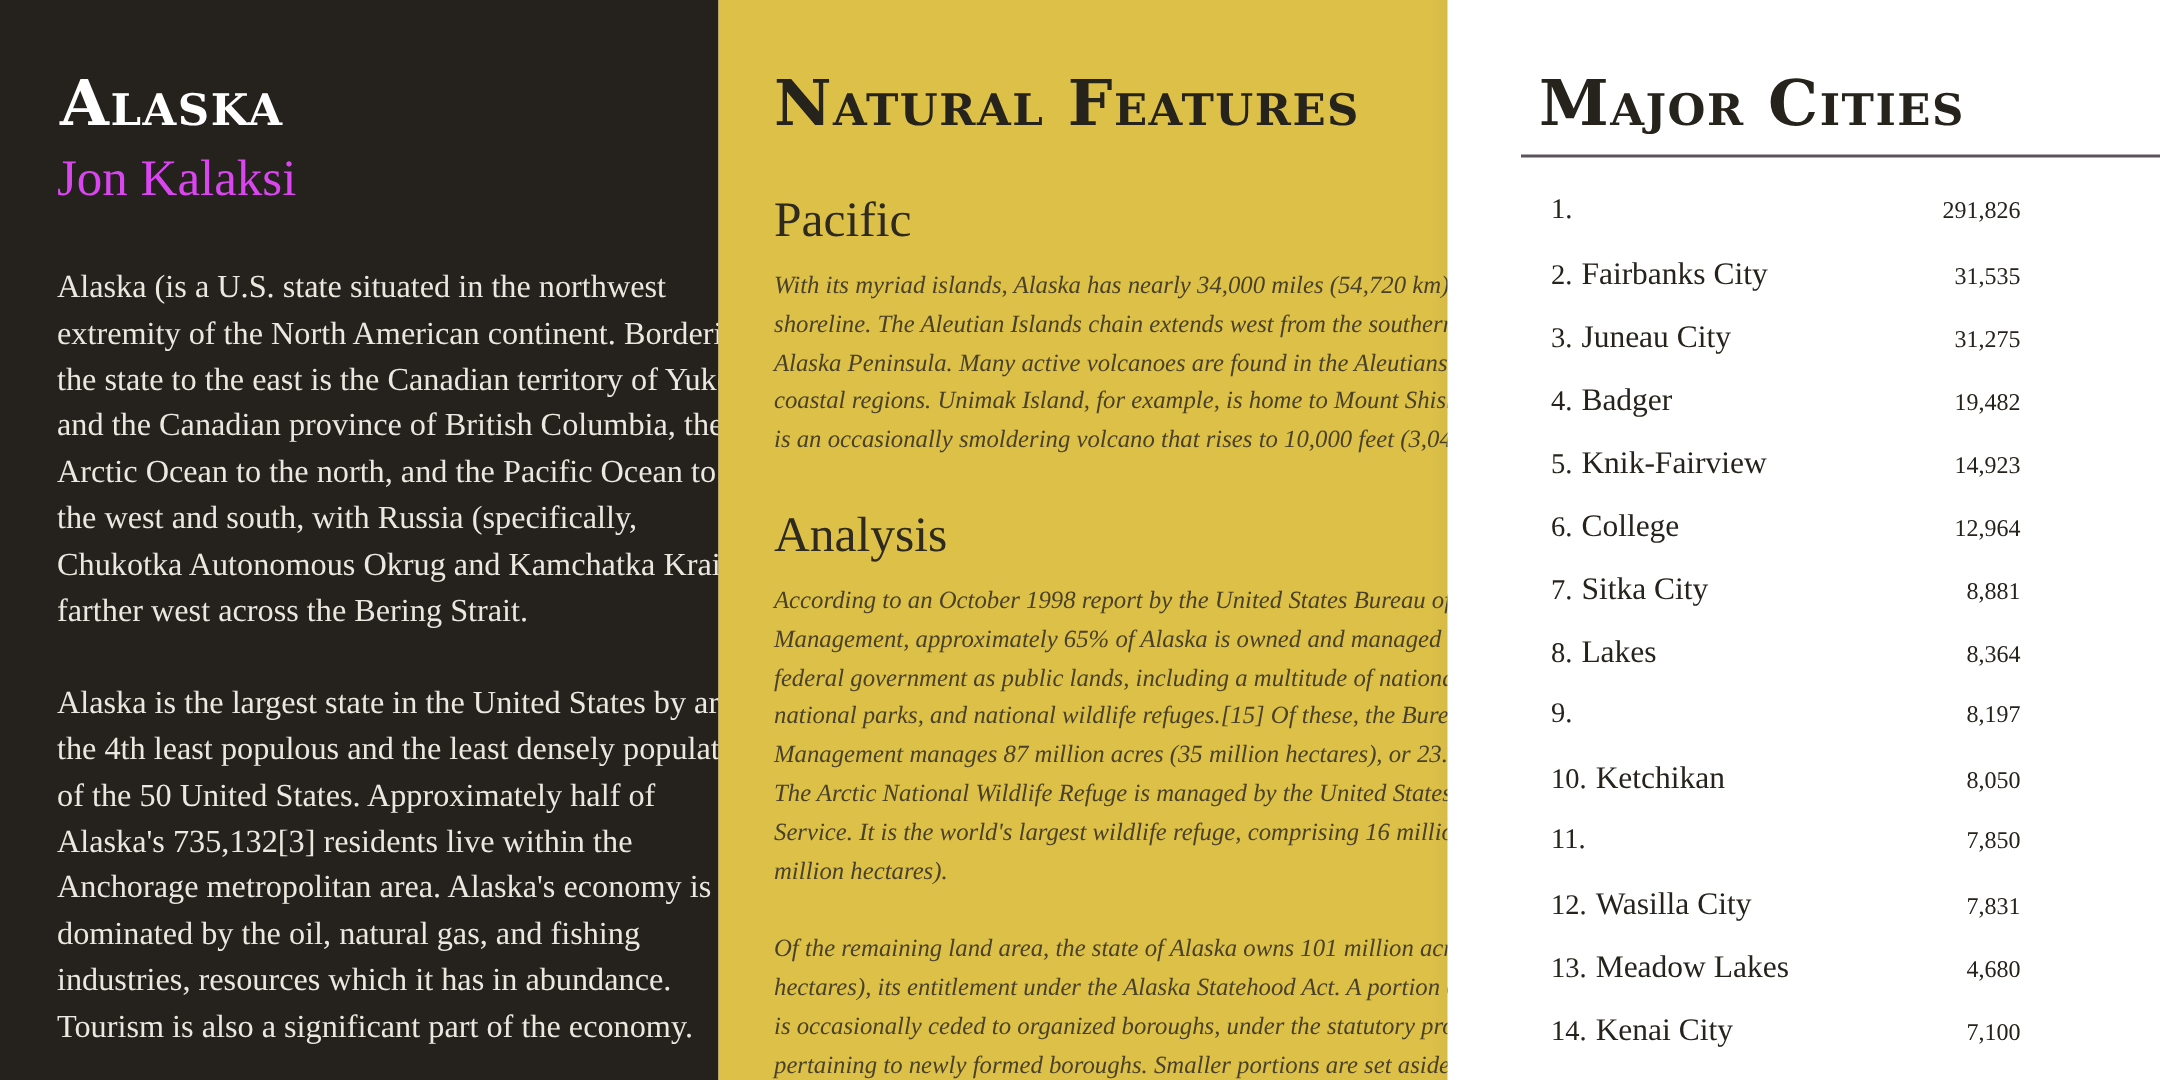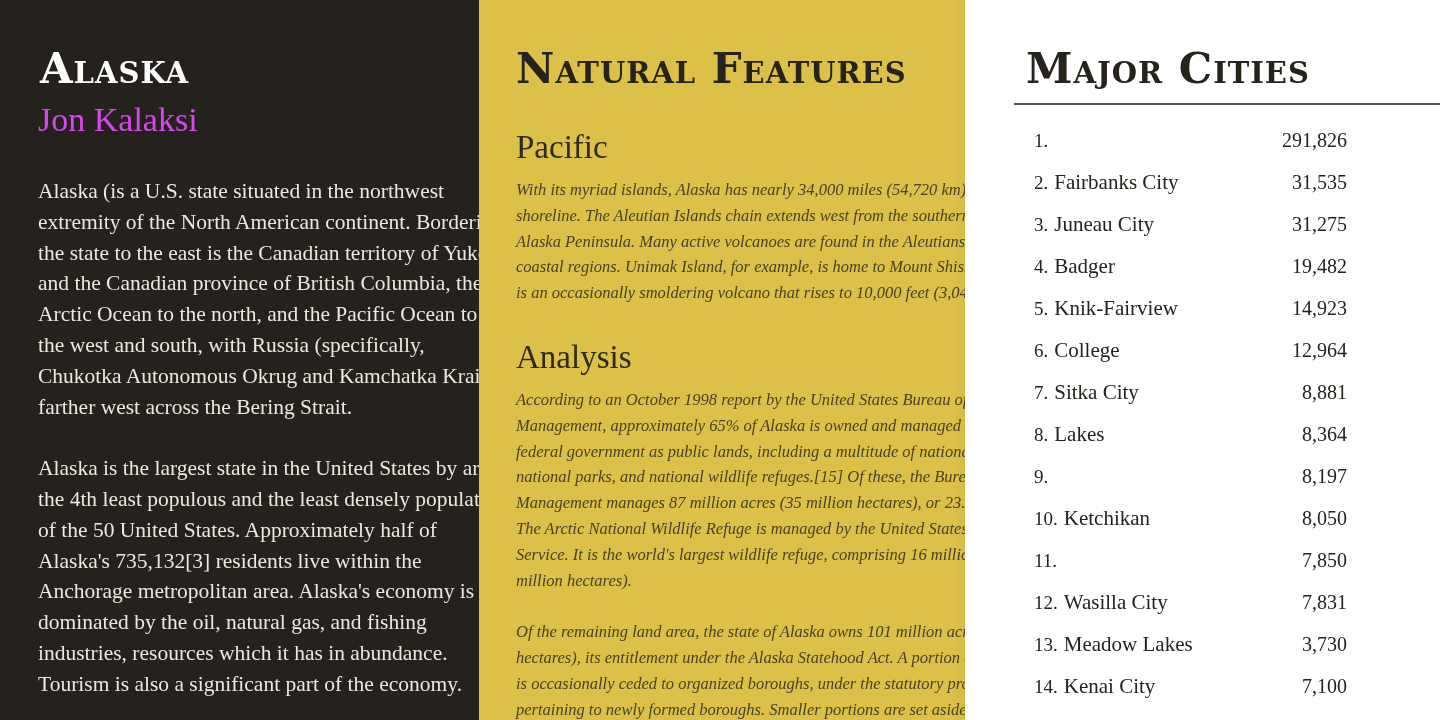--- a/index.html
+++ b/index.html
@@ -71,21 +71,21 @@
     position: absolute; left: 49px; right: 0; top: 103px; height: 2px; background: #5a5359;
   }
   .cities { position: absolute; left: 69px; top: 119px; width: 313px; margin: 0; padding: 0; list-style: none; }
   .city {
     display: flex; justify-content: space-between; align-items: baseline;
     height: 42px; line-height: 42px;
     font-family: "Liberation Serif", serif; font-size: 21px; color: #26221c;
   }
   .city .rank { font-size: 19px; margin-right: 6px; }
   .city .name { flex: 1; }
-  .city .pop { font-size: 20px; text-align: center; }
+  .city .pop { font-size: 16px; text-align: center; }
 </style>
 </head>
 <body>
 
 <section class="panel panel-dark">
   <h1 class="title">Alaska</h1>
   <div class="author">Jon Kalaksi</div>
   <div class="body">
     <p>Alaska (is a U.S. state situated in the northwest extremity of the North American continent. Bordering the state to the east is the Canadian territory of Yukon and the Canadian province of British Columbia, the Arctic Ocean to the north, and the Pacific Ocean to the west and south, with Russia (specifically, Chukotka Autonomous Okrug and Kamchatka Krai) farther west across the Bering Strait.</p>
     <p>Alaska is the largest state in the United States by area, the 4th least populous and the least densely populated of the 50 United States. Approximately half of Alaska's 735,132[3] residents live within the Anchorage metropolitan area. Alaska's economy is dominated by the oil, natural gas, and fishing industries, resources which it has in abundance. Tourism is also a significant part of the economy.</p>
@@ -184,21 +184,21 @@
         <span class="pop">7,850</span>
       </li>
     <li class="city">
         <span class="rank">12.</span>
         <span class="name">Wasilla City</span>
         <span class="pop">7,831</span>
       </li>
     <li class="city">
         <span class="rank">13.</span>
         <span class="name">Meadow Lakes</span>
-        <span class="pop">3,730</span>
+        <span class="pop">4,680</span>
       </li>
     <li class="city">
         <span class="rank">14.</span>
         <span class="name">Kenai City</span>
         <span class="pop">7,100</span>
       </li>
   </ul>
 </section>
 
 </body></html>

